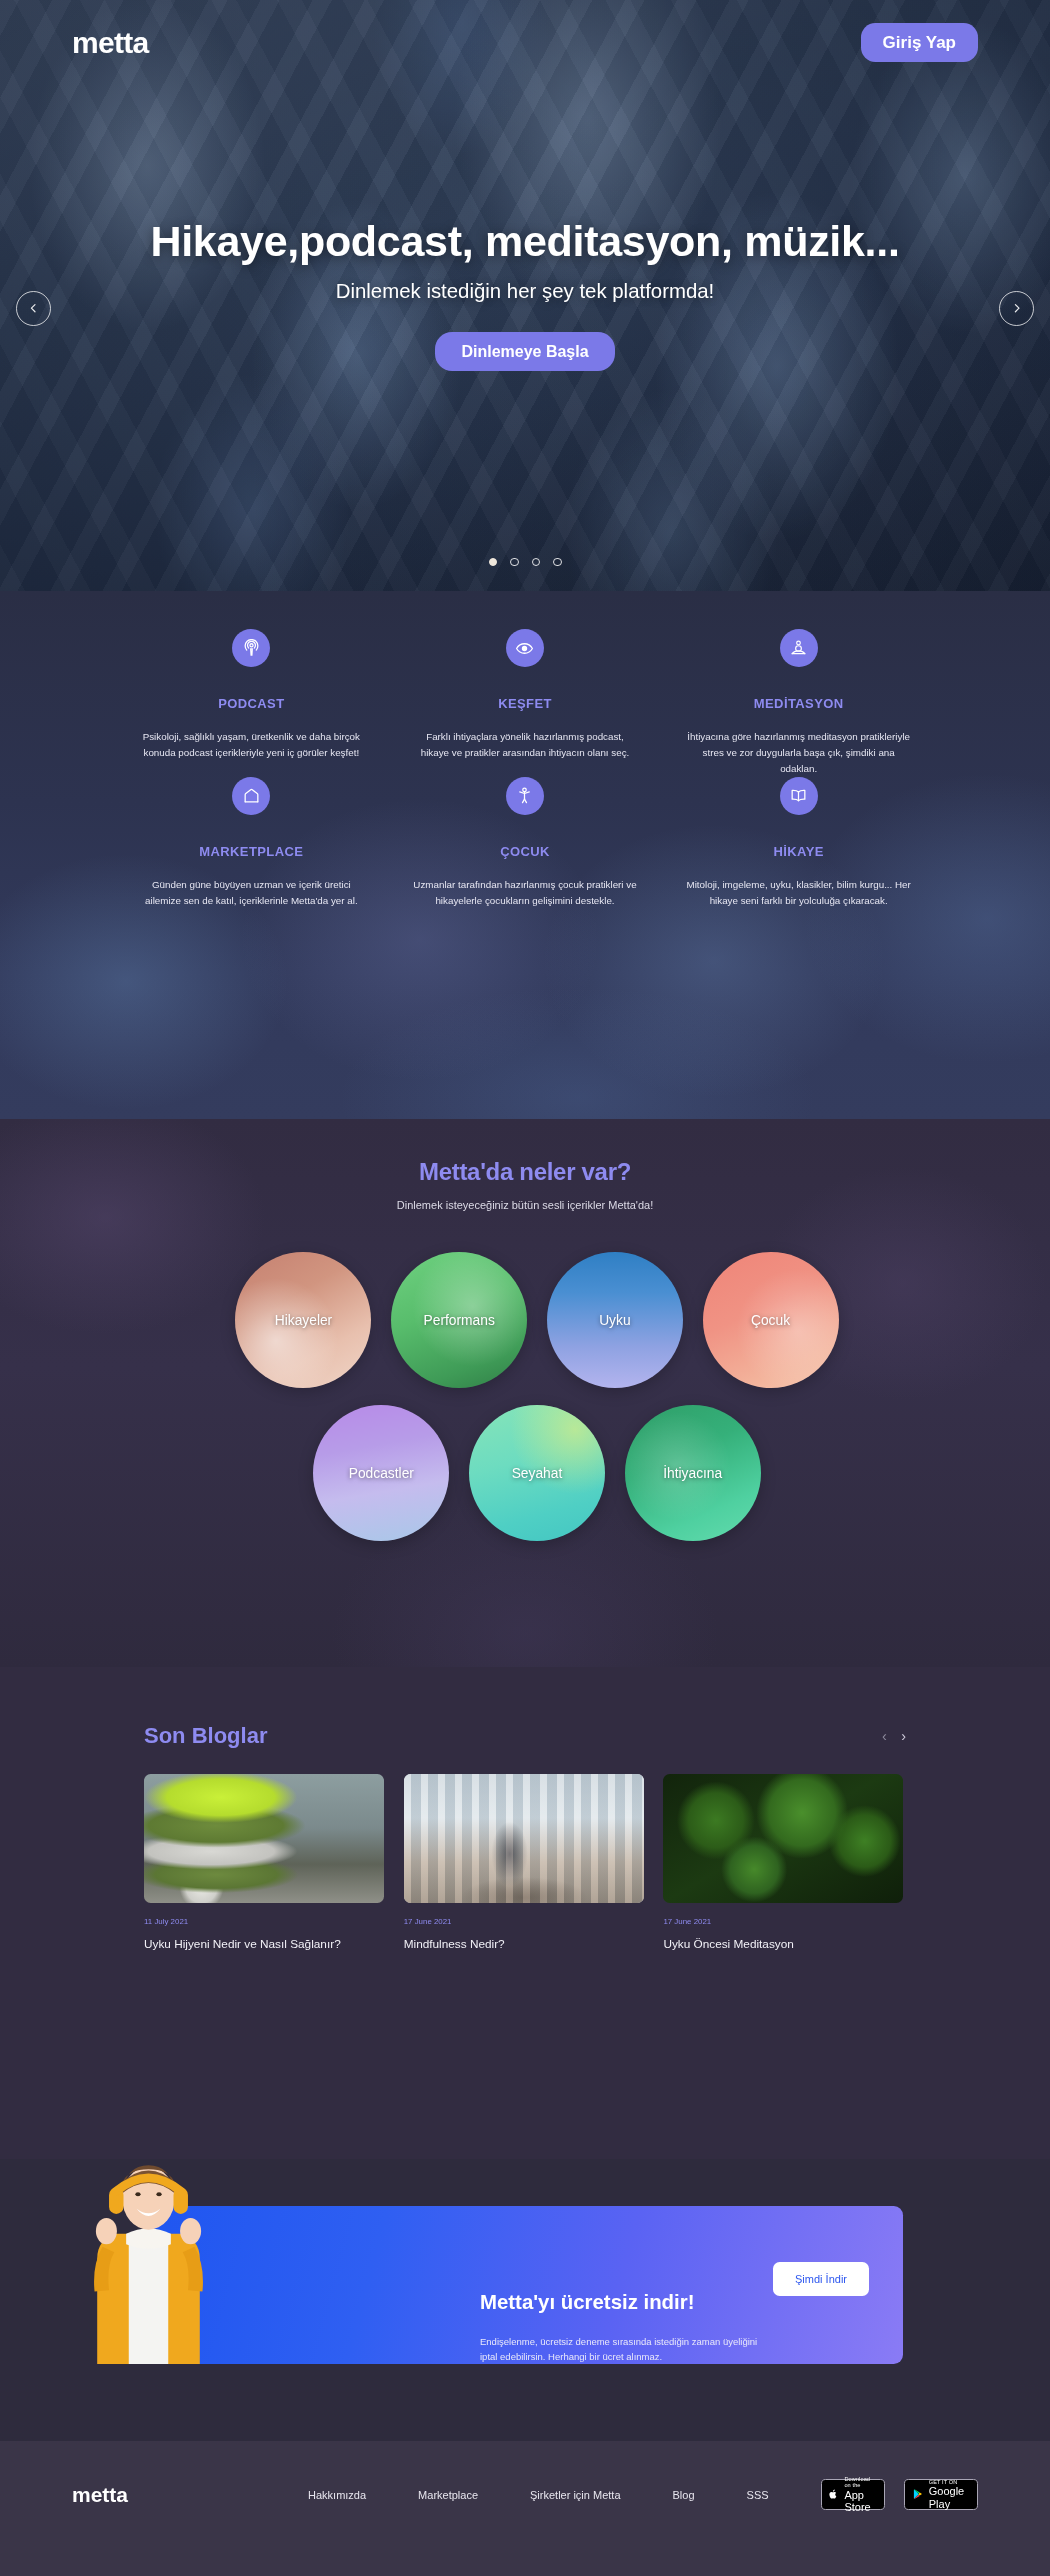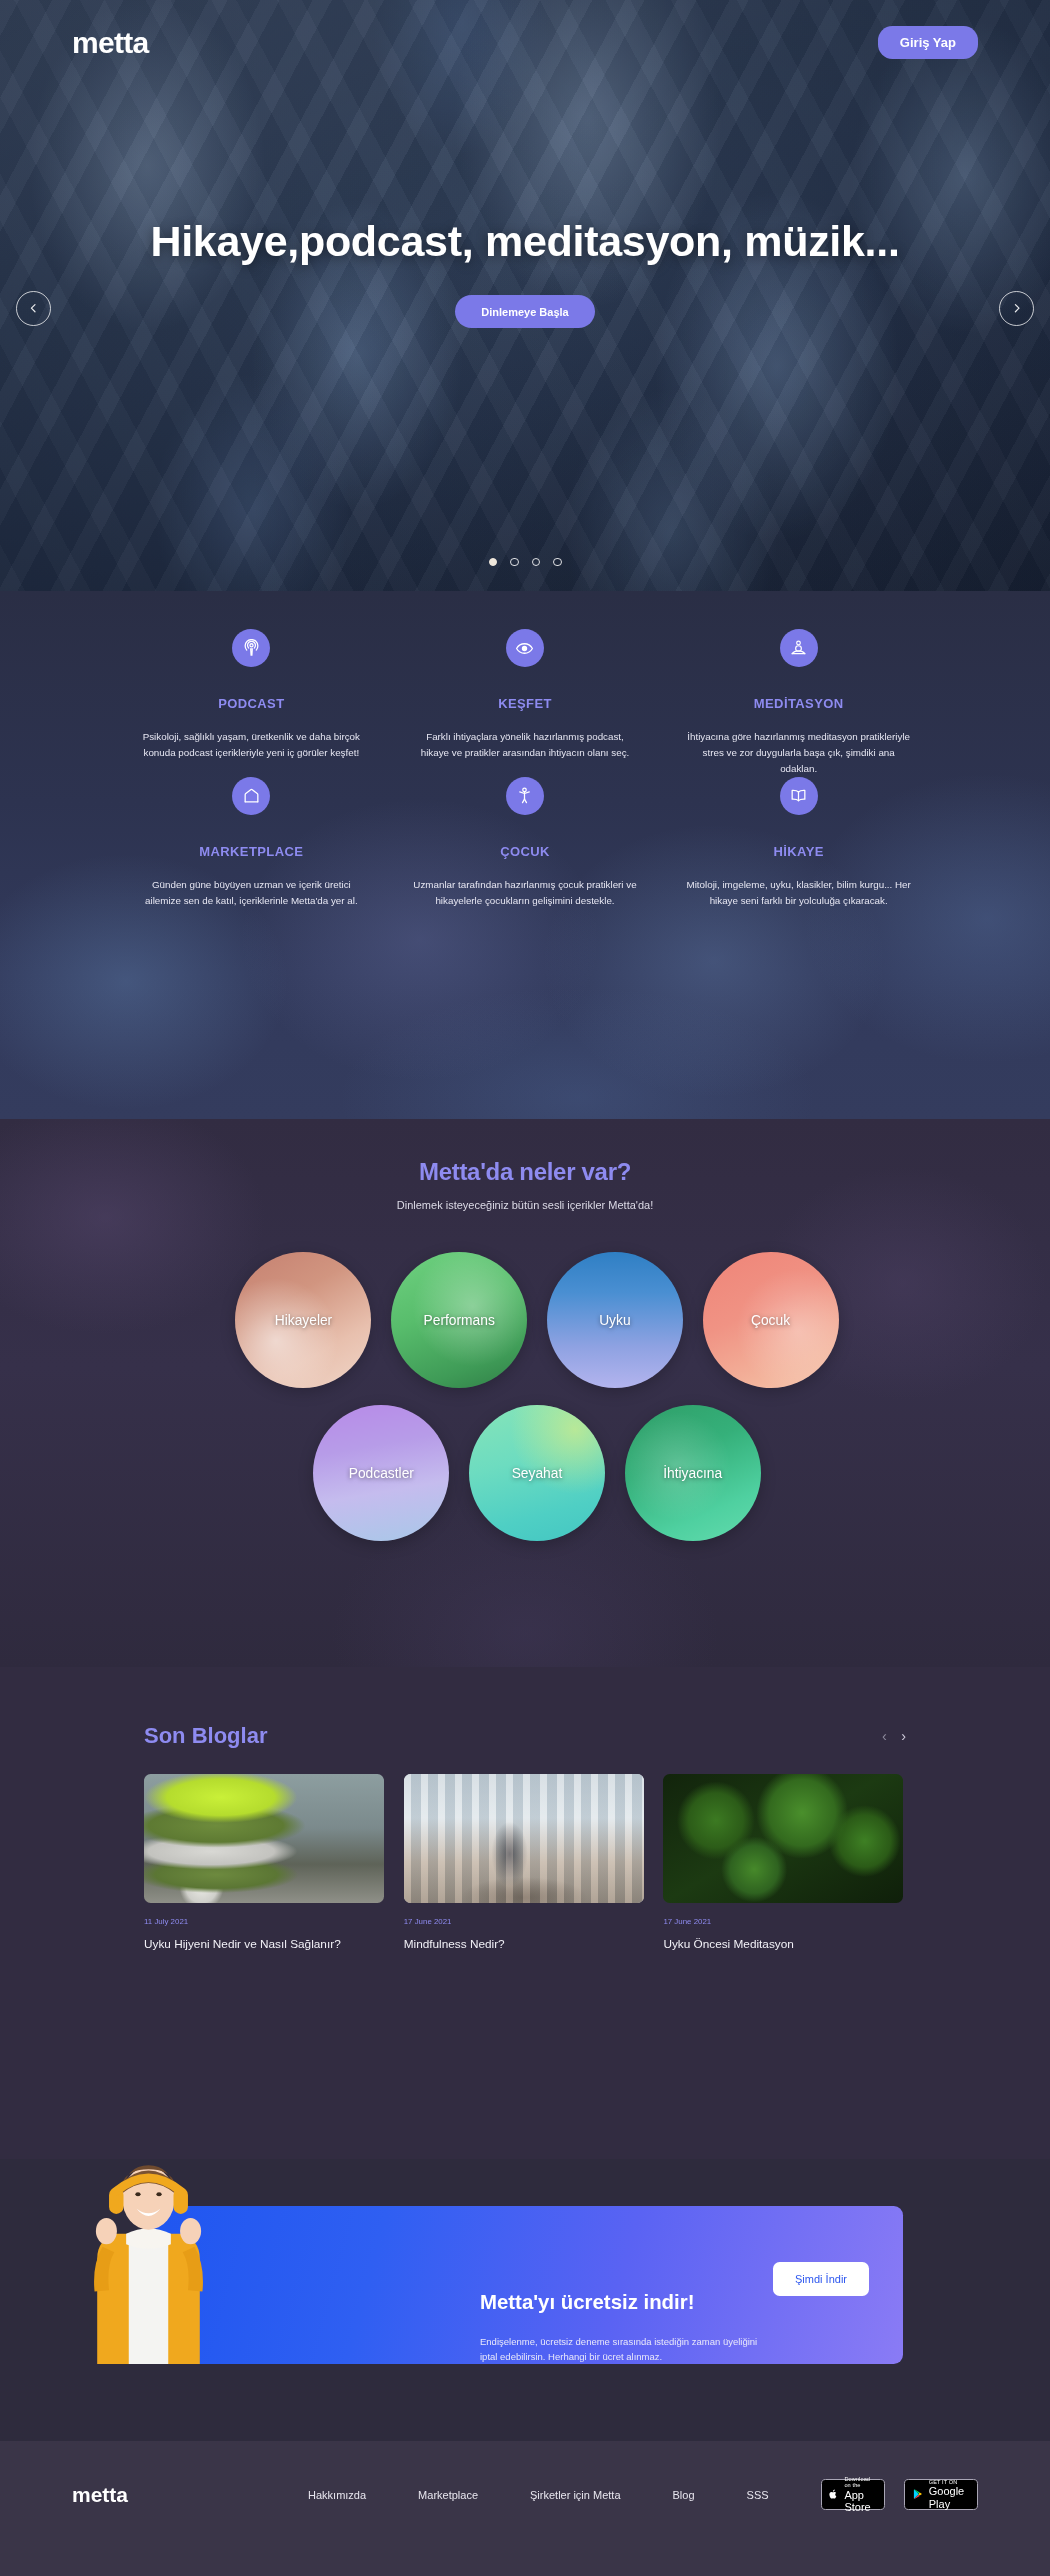--- a/index.html
+++ b/index.html
@@ -51,40 +51,40 @@
     display: flex; align-items: center; justify-content: space-between;
     padding: 0 72px; z-index: 6;
   }
   .brand {
     font-size: 30px; font-weight: 700; letter-spacing: -0.7px;
     color: #fff; line-height: 1;
   }
   .login-btn {
     background: #7b79e8; color: #fff;
     border: none; border-radius: 14.4px;
-    padding: 9.2px 22px; font-size: 13px; font-weight: 600;
+    padding: 9.2px 22px; font-size: 17px; font-weight: 600;
     font-family: "Liberation Sans", sans-serif; cursor: pointer;
   }
   .hero-center {
     position: absolute; left: 0; right: 0; top: 217px;
     text-align: center; z-index: 6;
   }
   .hero-title {
     font-size: 43px; font-weight: 700; letter-spacing: -0.3px;
     text-shadow: 0 2px 11.8px rgba(0,0,0,.45);
   }
   .hero-sub {
     margin-top: 14.4px; font-size: 20.4px; font-weight: 400;
     text-shadow: 0 1.3px 9.2px rgba(0,0,0,.45);
   }
   .hero-cta {
     margin-top: 29px;
     background: #7b79e8; color: #fff; border: none;
     border-radius: 17px; padding: 10.5px 26px;
-    font-size: 11px; font-weight: 600;
+    font-size: 16px; font-weight: 600;
     font-family: "Liberation Sans", sans-serif; cursor: pointer;
   }
   .car-arrow {
     position: absolute; top: 291px; width: 35px; height: 35px;
     border: 1px solid rgba(255,255,255,.75); border-radius: 50%;
     display: flex; align-items: center; justify-content: center;
     color: rgba(255,255,255,.9); font-size: 14.4px; z-index: 6;
     cursor: pointer; background: transparent;
   }
   .car-arrow.left { left: 15.8px; }
@@ -301,20 +301,21 @@
     <div class="hero-bg"></div>
     <div class="hero-vignette"></div>
 
     <div class="hero-topbar">
       <div class="brand">metta</div>
       <button class="login-btn">Giriş Yap</button>
     </div>
 
     <div class="hero-center">
       <h1 class="hero-title">Hikaye,podcast, meditasyon, müzik...</h1>
+      <p class="hero-sub">Dinlemek istediğin her şey tek platformda!</p>
       <button class="hero-cta">Dinlemeye Başla</button>
     </div>
 
     <div class="car-arrow left">
       <svg viewBox="0 0 24 24" width="14.4" height="14.4" fill="none" stroke="currentColor" stroke-width="2" stroke-linecap="round" stroke-linejoin="round">
           <polyline points="15 18 9 12 15 6"></polyline>
         </svg>
     </div>
     <div class="car-arrow right">
       <svg viewBox="0 0 24 24" width="14.4" height="14.4" fill="none" stroke="currentColor" stroke-width="2" stroke-linecap="round" stroke-linejoin="round">

